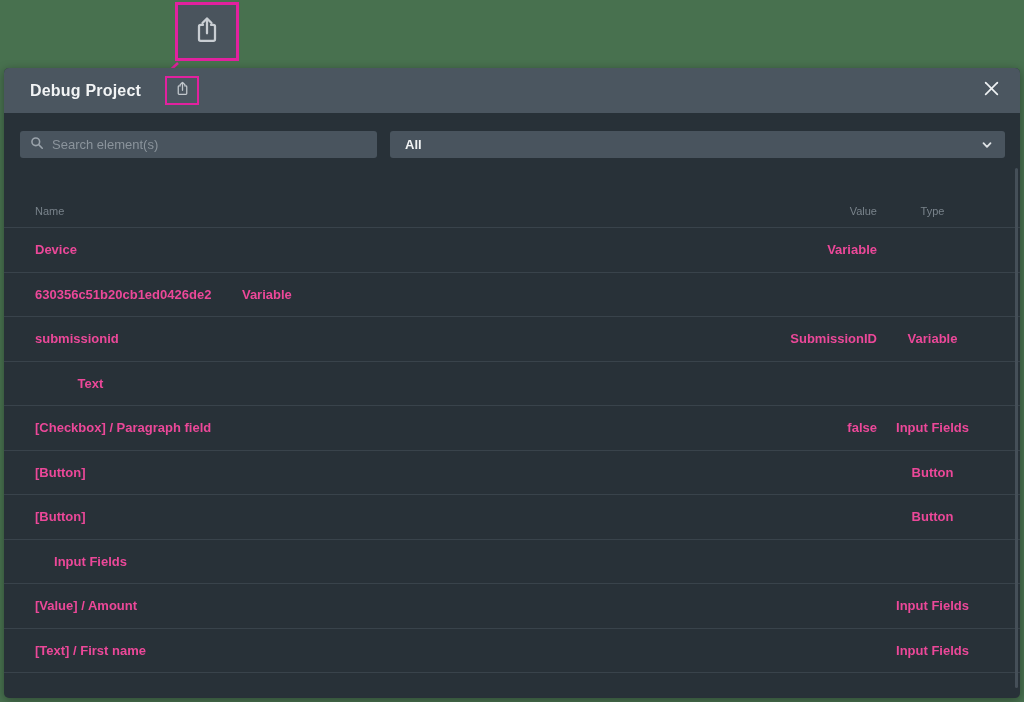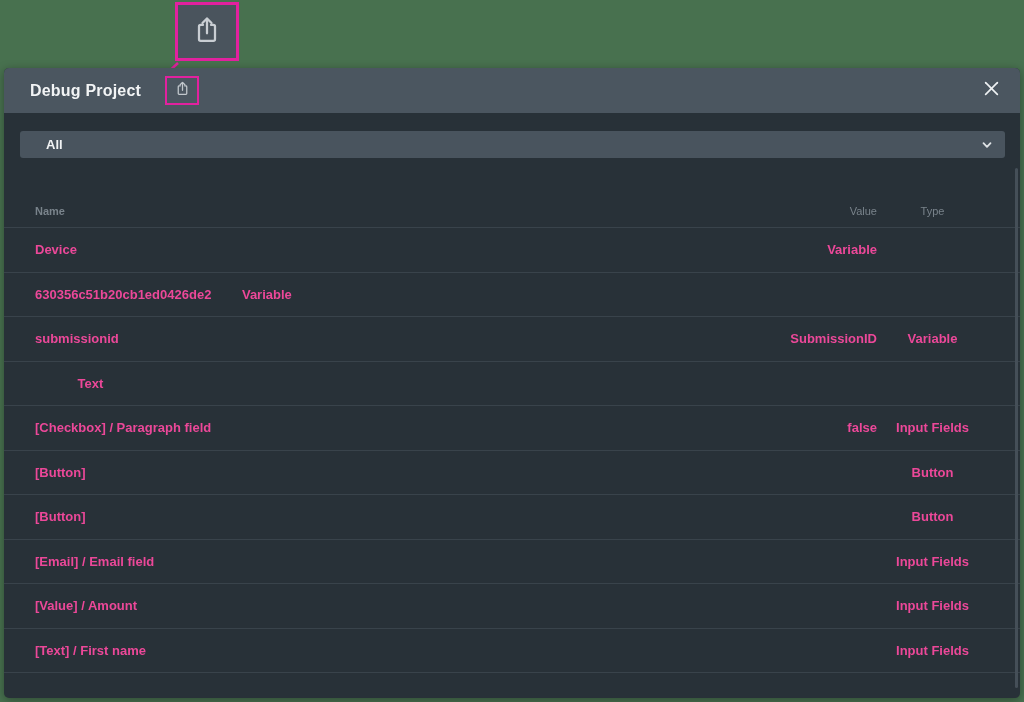--- a/index.html
+++ b/index.html
@@ -96,21 +96,21 @@
     width: 100%;
     font-family: "Liberation Sans", sans-serif;
   }
   .search-box input::placeholder { color: #8b949c; }
   .filter-select {
     flex: 1;
     background: #49545e;
     border-radius: 3px;
     display: flex;
     align-items: center;
-    padding: 0 12px 0 26px;
+    padding: 0 12px 0 15px;
     cursor: pointer;
     color: #f2f4f5;
     font-size: 13px;
     font-weight: bold;
   }
   .filter-select .chev { margin-left: auto; width: 12px; height: 12px; }
 
   
   .table { margin-top: 37px; }
   .thead, .trow {
@@ -127,21 +127,21 @@
   .trow {
     height: 44.5px;
     border-bottom: 1px solid #39434b;
     color: #ec4899;
     font-size: 13px;
     font-weight: bold;
   }
   .col-name  { flex: 1; text-align: left; }
   .col-value { text-align: right; }
   .col-type  { width: 111px; flex: none; text-align: center; }
-  .thead .col-name { font-weight: bold; }
+  .thead .col-name { font-weight: normal; }
 
   
   .scrollbar-thumb {
     position: absolute;
     right: 2px; top: 100px; bottom: 10px;
     width: 3px;
     background: #454f58;
     border-radius: 2px;
   }
 </style>
@@ -179,20 +179,29 @@
       <span>
         <svg viewBox="0 0 16 16" stroke="#eef1f3" stroke-width="1.6" stroke-linecap="round">
           <line x1="2.5" y1="2.5" x2="13.5" y2="13.5"></line>
           <line x1="13.5" y1="2.5" x2="2.5" y2="13.5"></line>
         </svg>
       </span>
     </div>
   </div>
 
   <div class="controls">
+    <div class="search-box">
+      <span>
+        <svg viewBox="0 0 16 16" fill="none" stroke="#9aa3ab" stroke-width="1.8" stroke-linecap="round">
+          <circle cx="6.6" cy="6.6" r="4.4"></circle>
+          <line x1="10.2" y1="10.2" x2="14" y2="14"></line>
+        </svg>
+      </span>
+      <input type="text" placeholder="Search element(s)" style="">
+    </div>
     <div class="filter-select">
       <span>All</span>
       <span class="chev">
         <svg viewBox="0 0 12 12" fill="none" stroke="#dfe3e6" stroke-width="1.8" stroke-linecap="round" stroke-linejoin="round">
           <path d="M2.5 4.2 L6 7.8 L9.5 4.2"></path>
         </svg>
       </span>
     </div>
   </div>
 
@@ -237,21 +246,20 @@
     <span class="col-type">Button</span>
   </div>
 
   <div class="trow">
     <span class="col-name">[Button]</span>
     <span class="col-value"></span>
     <span class="col-type">Button</span>
   </div>
 
   <div class="trow">
-    <span class="col-name">[Email] / Email field</span>
     <span class="col-value"></span>
     <span class="col-type">Input Fields</span>
   </div>
 
   <div class="trow">
     <span class="col-name">[Value] / Amount</span>
     <span class="col-value"></span>
     <span class="col-type">Input Fields</span>
   </div>
 

